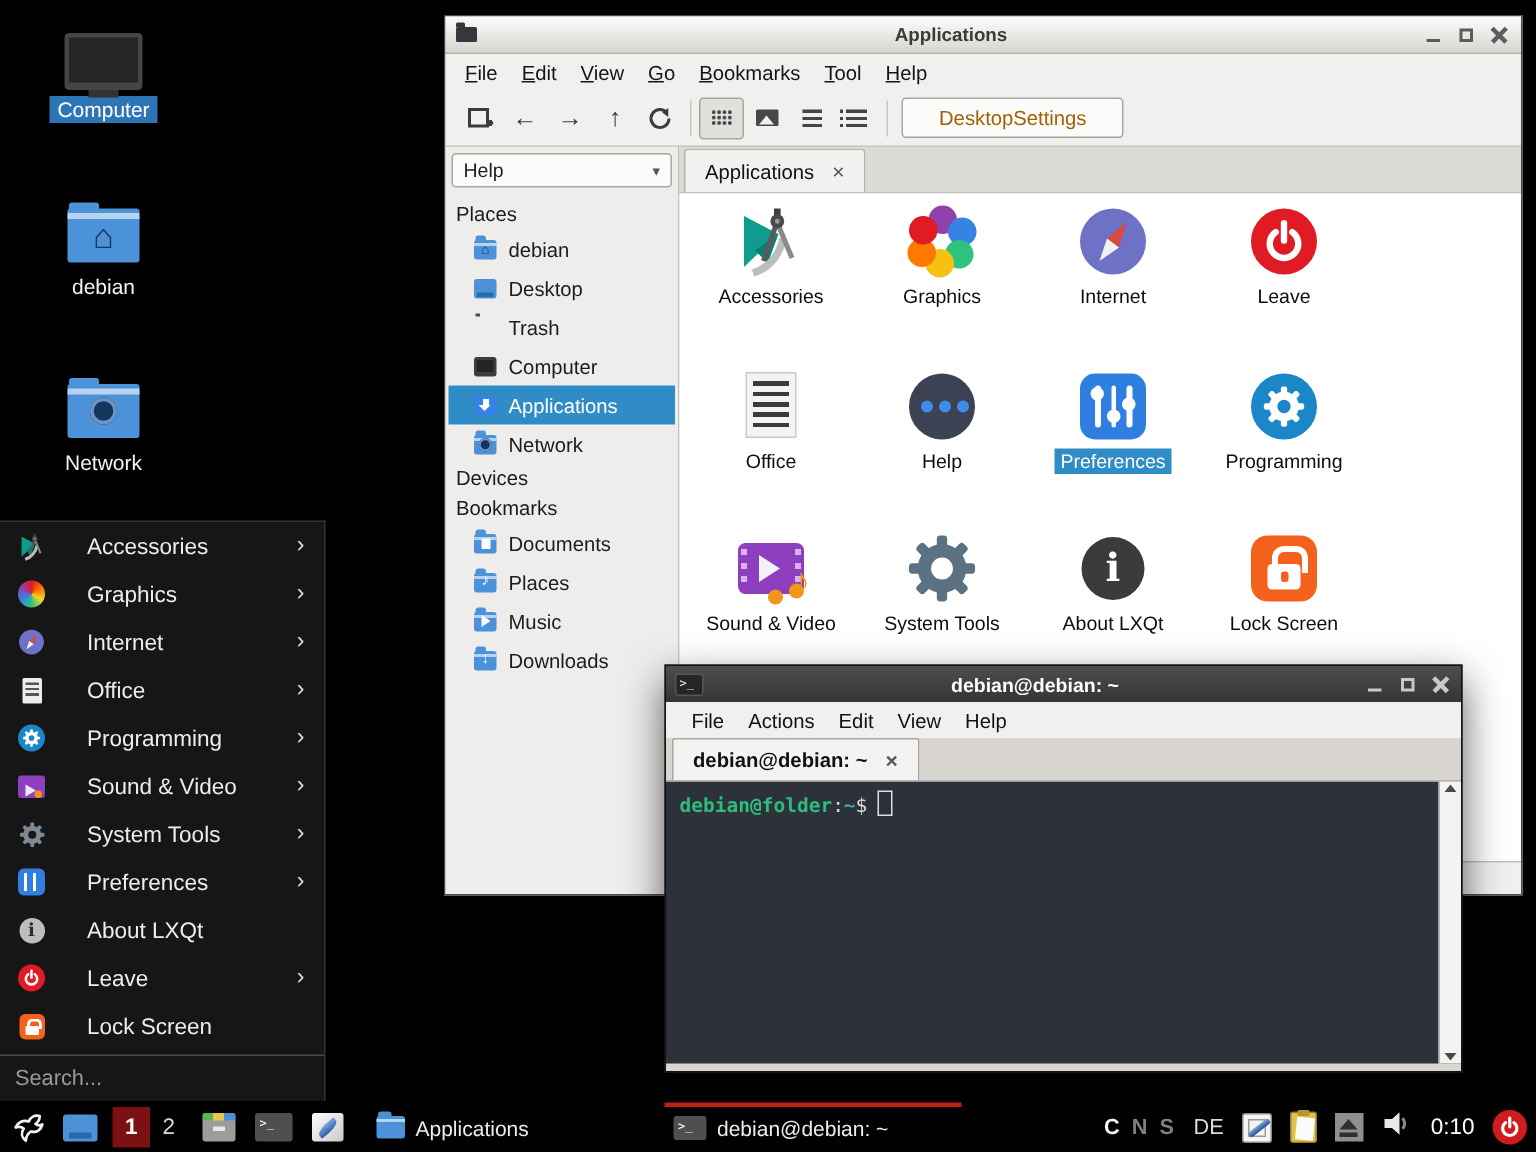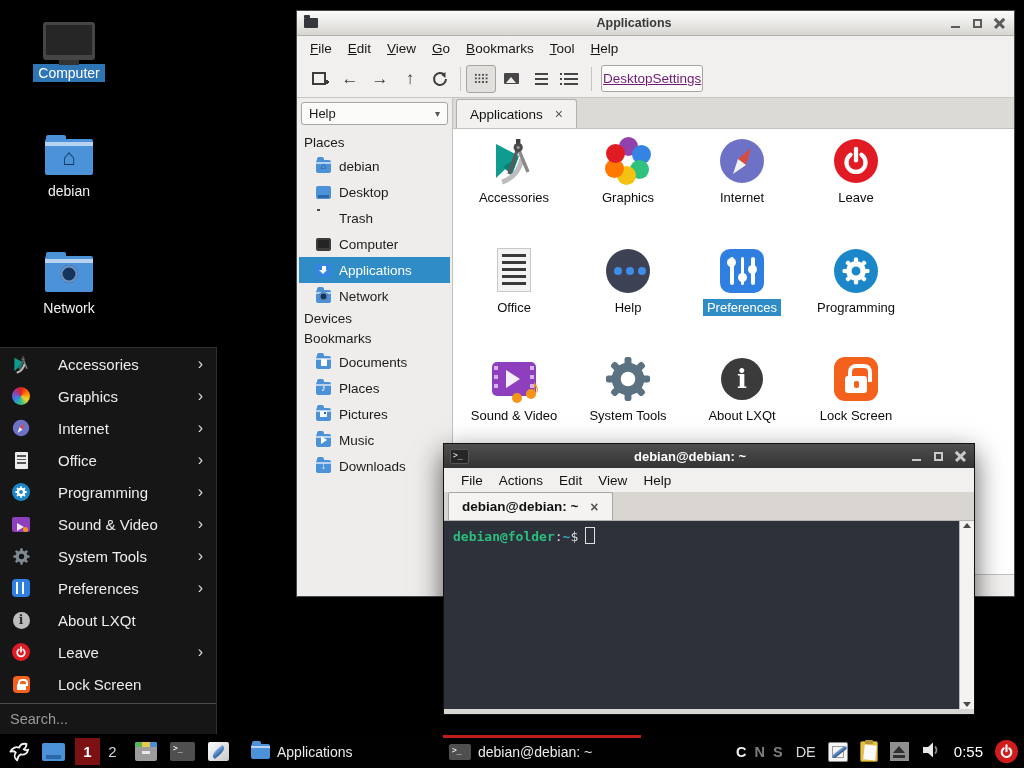--- a/index.html
+++ b/index.html
@@ -44,21 +44,21 @@
   .glyph-compact { width:13px; height:12px; background:repeating-linear-gradient(#454545 0 2.4px, transparent 2.4px 4.8px); }
   .glyph-detailed { width:14px; height:12px;
       background:repeating-linear-gradient(#454545 0 2.4px, transparent 2.4px 4.8px); position:relative; }
   .glyph-detailed::before { content:""; position:absolute; left:-4px; top:0; bottom:0; width:2.4px;
       background:repeating-linear-gradient(#454545 0 2.4px, transparent 2.4px 4.8px); }
   .addr { width:188px; height:25px; background:#d5d3cf; border:1px solid #a7a6a1; border-radius:3px;
           display:flex; align-items:center; padding:0 5px; gap:7px; font-size:13.5px; color:#101010; margin-left:3px; }
   .addr-icon { width:15px; height:15px; background:#7b7b7b; border-radius:2px; position:relative; flex:none; }
   .addr-icon::after { content:""; position:absolute; left:3px; top:3px; width:7px; height:7px; border-radius:50%; background:#c9c9c9; }
   .desktop-settings-btn { height:25px; background:#fbfbfa; border:1px solid #a7a6a1; border-radius:3px;
-          padding:0 1px; font-size:13.5px; display:flex; align-items:center; color:#701a75; margin-left:4px;text-decoration:underline; }
+          padding:0 24px; font-size:13.5px; display:flex; align-items:center; color:#a16207; margin-left:4px; }
 
   .fm-body { flex:1; display:flex; min-height:0; }
   .fm-sidebar { width:151px; background:#efedeb; border-right:1px solid #c2c1bc; padding:4px 2px 0; font-size:13.5px; color:#1c1c1c; flex:none; }
   .lists-combo { height:21px; border:1px solid #a7a6a1; border-radius:3px; background:#fbfbfa;
           display:flex; align-items:center; justify-content:space-between; padding:0 7px; margin:0 2px 8px; font-size:13px; }
   .combo-arrow { color:#555; font-size:10px; }
   .side-header { padding:2px 5px 3px; }
   .side-row { display:flex; align-items:center; gap:8px; padding:0 4px 0 17px; height:26px; }
   .side-row.selected { background:#308cc6; color:#fff; }
   .si { width:15px; height:13px; flex:none; position:relative; }
@@ -376,28 +376,20 @@
       </div>
       <div class="side-row">
         <span class="folder si">
             <span class="emb emb-note">♪</span>
           </span>
         <span>Places</span>
       </div>
       <div class="side-row">
         <span class="folder si">
             <span class="emb">
-              <span class="emb-sq"></span>
-            </span>
-          </span>
-        <span>Pictures</span>
-      </div>
-      <div class="side-row">
-        <span class="folder si">
-            <span class="emb">
               <span class="emb-play"></span>
             </span>
           </span>
         <span>Music</span>
       </div>
       <div class="side-row">
         <span class="folder si">
             <span class="emb emb-down">↓</span>
           </span>
         <span>Downloads</span>
@@ -699,20 +691,20 @@
     <span class="kbd">DE</span>
     <span class="tray-ic ti-shot"></span>
     <span class="tray-ic ti-clip"></span>
     <span class="tray-ic ti-eject"></span>
     <span class="tray-ic">
       <svg width="20" height="20" viewBox="0 0 20 20">
         <polygon points="2,7 7,7 12,2.5 12,17.5 7,13 2,13" fill="#e8e8e8"></polygon>
         <path d="M14,6.5 a5,5 0 0,1 0,7" stroke="#8a8a8a" fill="none" stroke-width="2"></path>
       </svg>
     </span>
-    <span class="clock">0:55</span>
+    <span class="clock">0:10</span>
     <span class="power-btn" style="color:#fff;">
       <svg width="15" height="15">
           <use href="#sym-power"></use>
         </svg>
     </span>
   </span>
 </div>
 
 </body></html>

